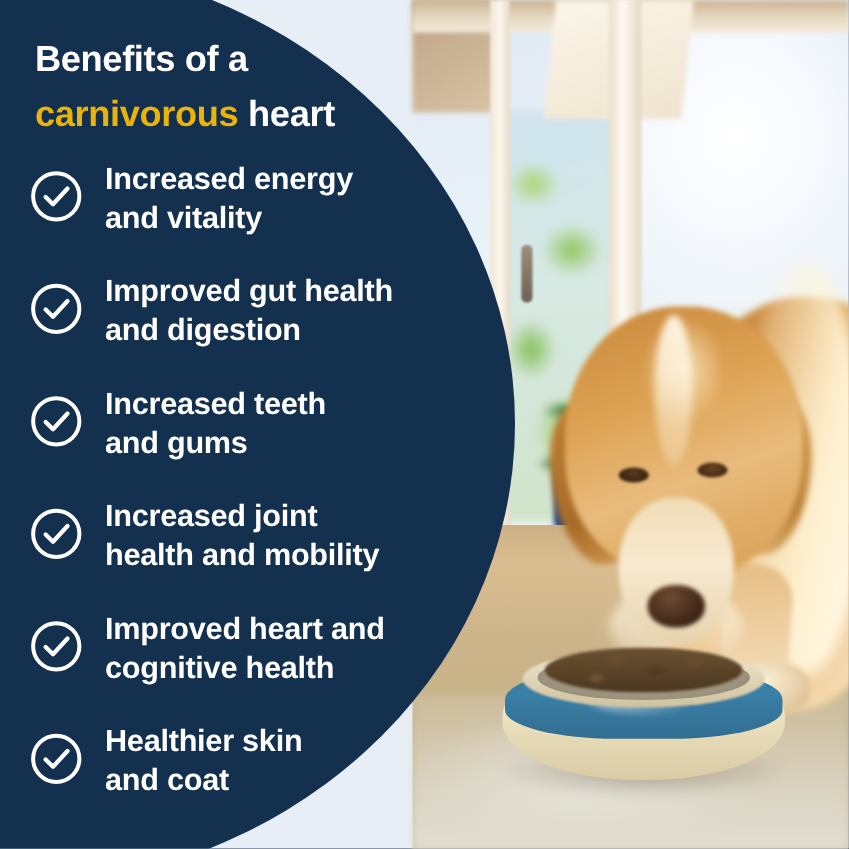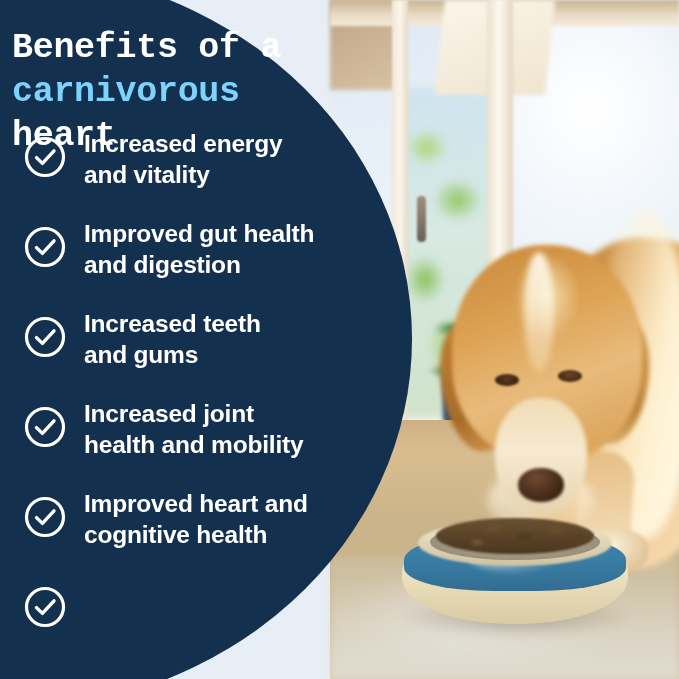--- a/index.html
+++ b/index.html
@@ -262,30 +262,29 @@
     z-index:3;
   }
 
   
   .content {
     position:absolute; left:0; top:0; width:400px; height:679px;
     z-index:4;
   }
   .title {
     position:absolute;
-    left:12px; top:26px;
+    left:28px; top:26px;
     width:340px;
-    font-size:35px;
+    font-size:29px;
     font-weight:bold;
     line-height:44px;
     letter-spacing:-.3px;
     color:#ffffff;
-    font-family:Liberation Mono, monospace;
-  }
-  .title .accent { color:#7dd3fc; }
+  }
+  .title .accent { color:#eab308; }
 
   .list {
     position:absolute;
     left:24px; top:133px;
     width:360px;
   }
   .item {
     position:relative;
     height:90px;
   }
@@ -414,17 +413,19 @@
 cognitive health</span>
       </div>
 
       <div class="item">
         <span class="check">
           <svg width="42" height="42" viewBox="0 0 42 42" aria-hidden="true">
             <circle cx="21" cy="21" r="18.5" fill="none" stroke="#ffffff" stroke-width="3.2"></circle>
             <path d="M12.5 21.6 L18.4 27.4 L30 14.8" fill="none" stroke="#ffffff" stroke-width="3.4" stroke-linecap="round" stroke-linejoin="round"></path>
           </svg>
         </span>
+        <span class="item-text">Healthier skin
+and coat</span>
       </div>
 
     </div>
   </div>
 </div>
 
 </body></html>

